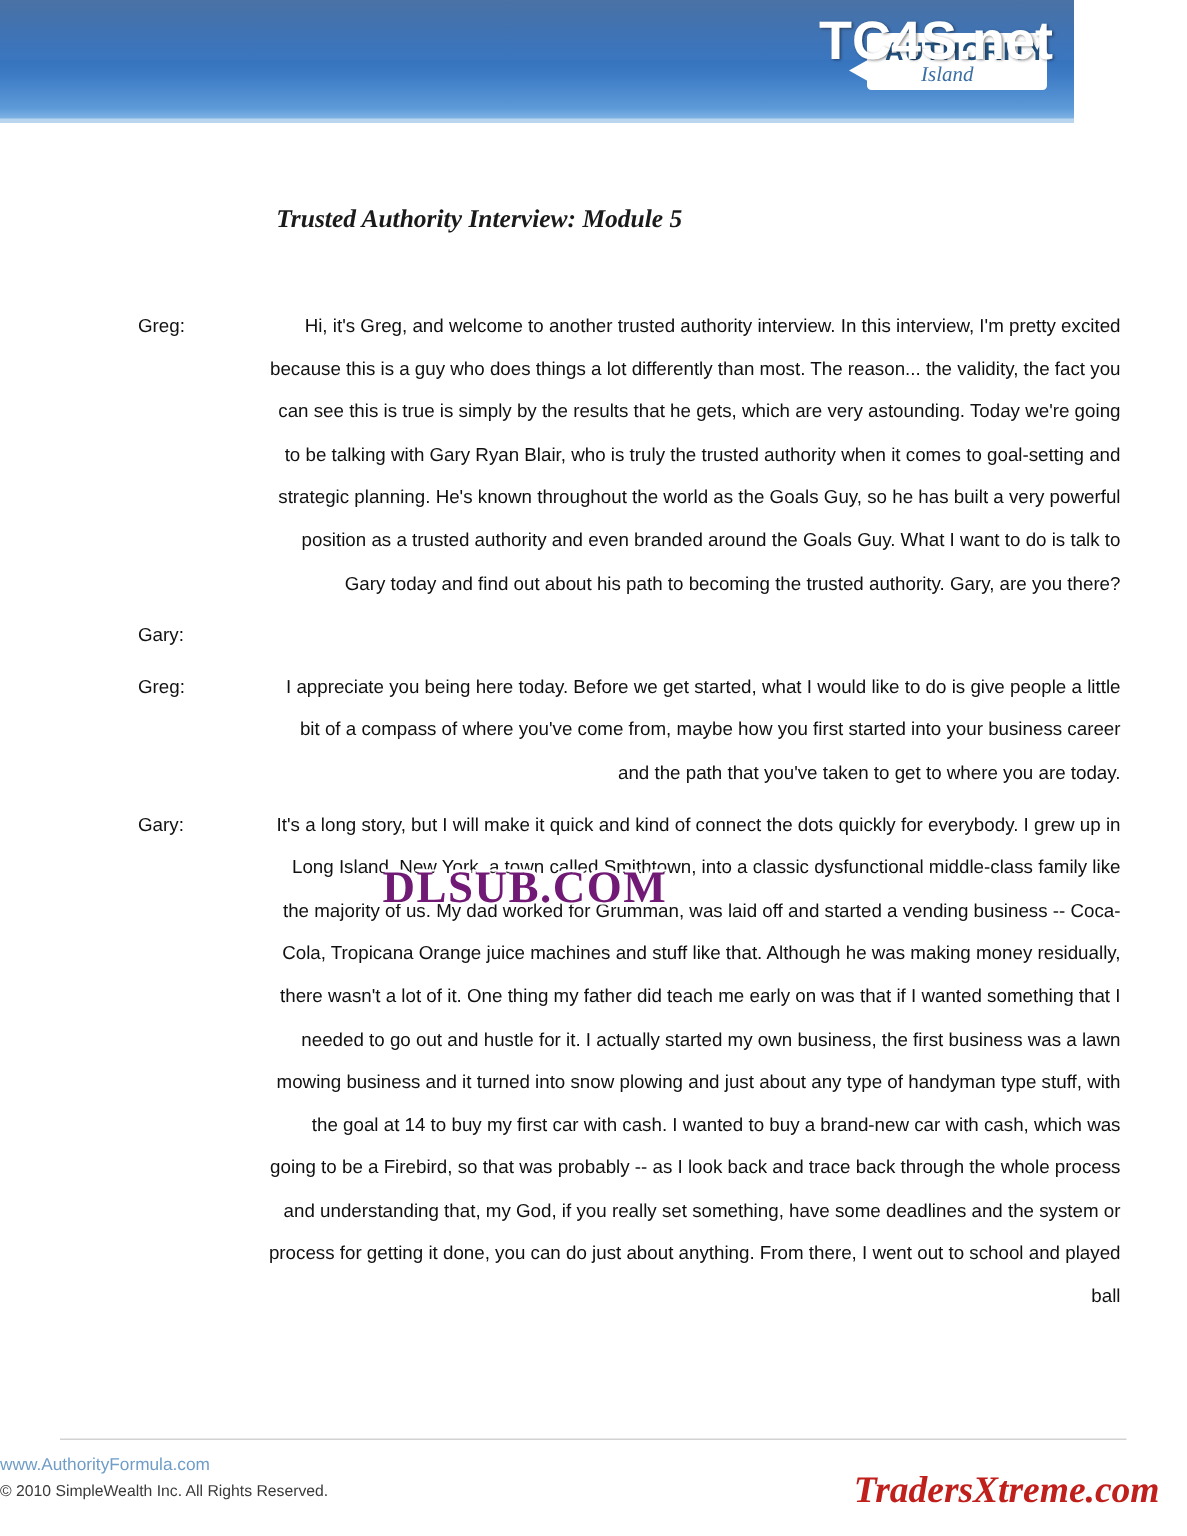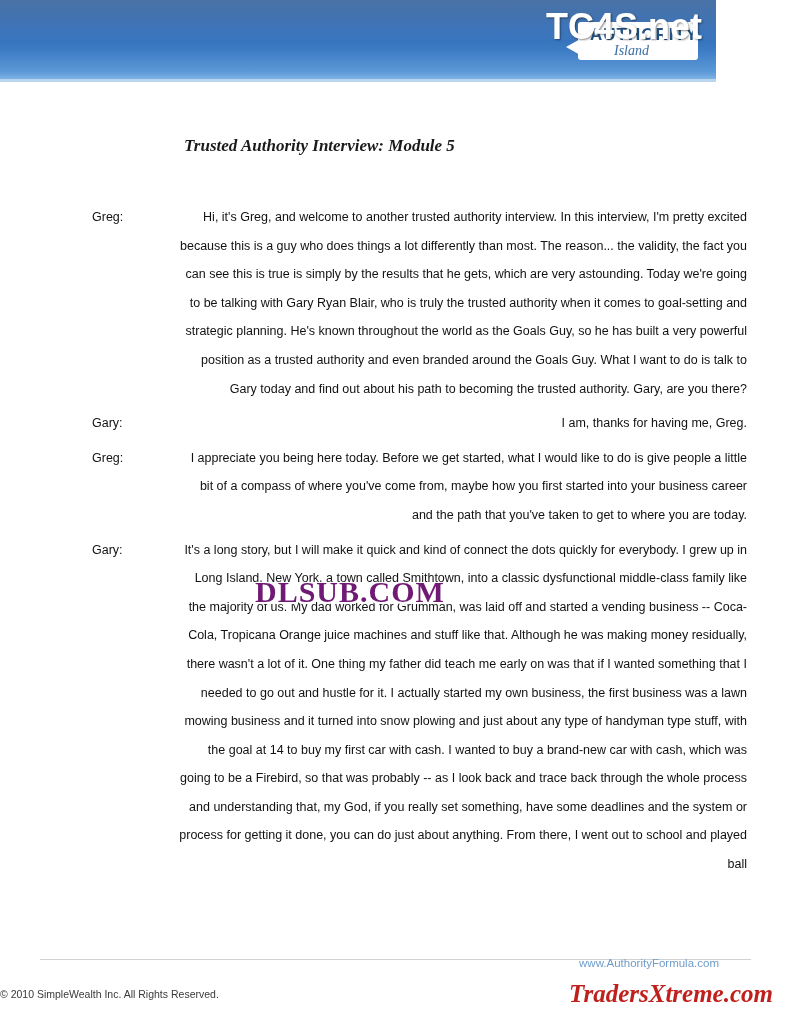--- a/index.html
+++ b/index.html
@@ -167,24 +167,24 @@
   .footer-rule {
     position: absolute;
     left: 40px;
     bottom: 64px;
     width: 711px;
     height: 1px;
     background: #d2d2d2;
   }
   .footer-url {
     position: absolute;
-    bottom: 55px;
+    bottom: 41px;
     left: 0;
     width: 719px;
-    text-align: right;
+    text-align: left;
     font-size: 11.5px;
     color: #6f9dc8;
   }
   .footer-copy {
     position: absolute;
     bottom: 24px;
     left: 0;
     width: 665px;
     text-align: left;
     font-size: 10.5px;
@@ -252,21 +252,20 @@
 
   <div class="transcript">
 
     <div class="turn">
       <div class="speaker">Greg:</div>
       <div class="speech">Hi, it's Greg, and welcome to another trusted authority interview. In this interview, I'm pretty excited because this is a guy who does things a lot differently than most. The reason... the validity, the fact you can see this is true is simply by the results that he gets, which are very astounding. Today we're going to be talking with Gary Ryan Blair, who is truly the trusted authority when it comes to goal-setting and strategic planning. He's known throughout the world as the Goals Guy, so he has built a very powerful position as a trusted authority and even branded around the Goals Guy. What I want to do is talk to Gary today and find out about his path to becoming the trusted authority. Gary, are you there?</div>
     </div>
 
     <div class="turn">
       <div class="speaker">Gary:</div>
-      <div class="speech">I am, thanks for having me, Greg.</div>
     </div>
 
     <div class="turn">
       <div class="speaker">Greg:</div>
       <div class="speech">I appreciate you being here today. Before we get started, what I would like to do is give people a little bit of a compass of where you've come from, maybe how you first started into your business career and the path that you've taken to get to where you are today.</div>
     </div>
 
     <div class="turn">
       <div class="speaker">Gary:</div>
       <div class="speech">It's a long story, but I will make it quick and kind of connect the dots quickly for everybody. I grew up in Long Island, New York, a town called Smithtown, into a classic dysfunctional middle-class family like the majority of us. My dad worked for Grumman, was laid off and started a vending business -- Coca-Cola, Tropicana Orange juice machines and stuff like that. Although he was making money residually, there wasn't a lot of it. One thing my father did teach me early on was that if I wanted something that I needed to go out and hustle for it. I actually started my own business, the first business was a lawn mowing business and it turned into snow plowing and just about any type of handyman type stuff, with the goal at 14 to buy my first car with cash. I wanted to buy a brand-new car with cash, which was going to be a Firebird, so that was probably -- as I look back and trace back through the whole process and understanding that, my God, if you really set something, have some deadlines and the system or process for getting it done, you can do just about anything. From there, I went out to school and played ball</div>

